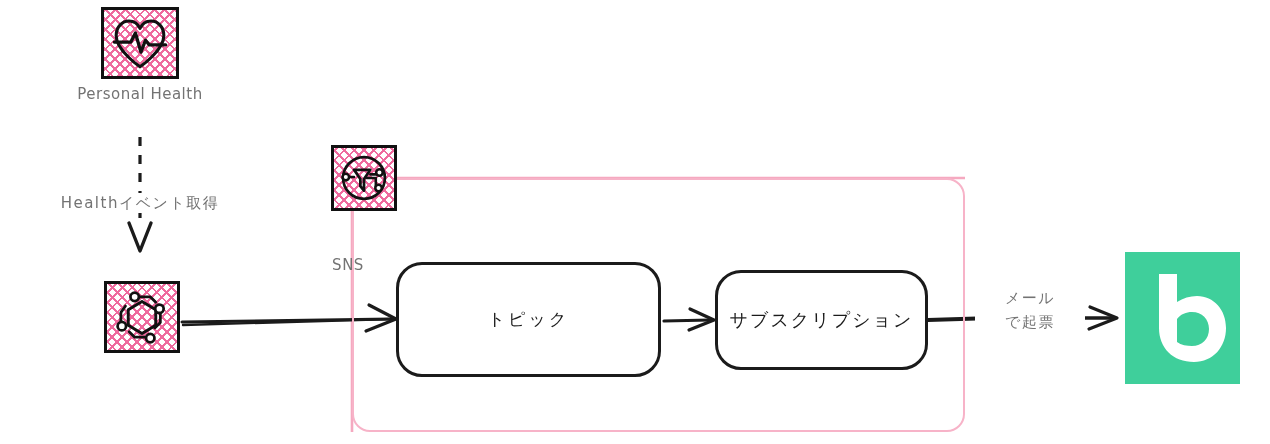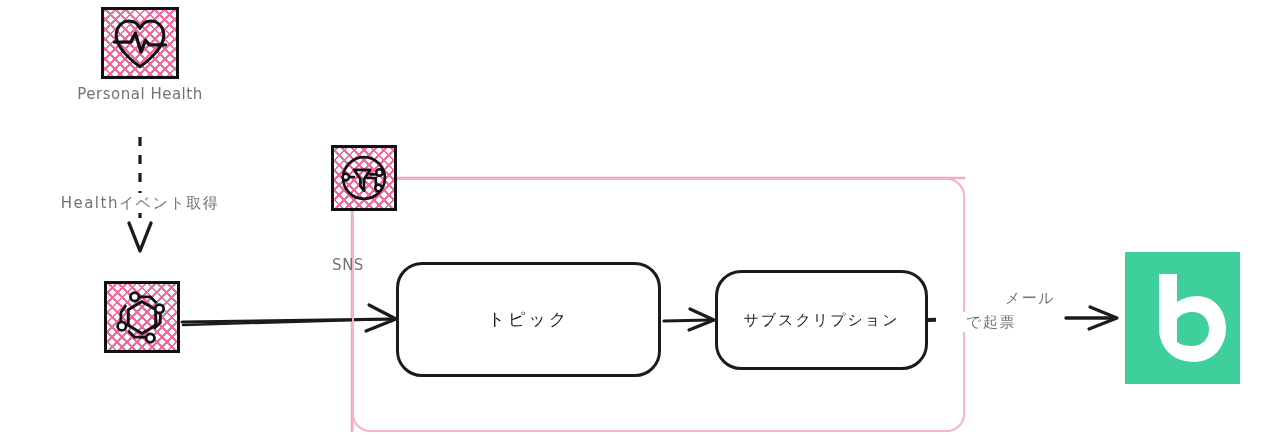--- a/index.html
+++ b/index.html
@@ -139,25 +139,25 @@
       <circle cx="13" cy="32" r="3.6" fill="#ffffff" stroke="#111111" stroke-width="2.8"></circle>
     </svg>
   </div>
   <div class="lbl" style="left:278px;top:216px;width:140px;margin-top:39px;">SNS</div>
 
   <div class="procbox" style="left:396px;top:262px;width:265px;height:115px;">
     <span class="ptxt lbl-jp">トピック</span>
   </div>
 
   <div class="procbox" style="left:715px;top:270px;width:213px;height:100px;">
-    <span class="ptxt lbl-jp" style="font-size:15px;letter-spacing:2px;">サブスクリプション</span>
+    <span class="ptxt lbl-jp" style="font-size:18px;letter-spacing:2px;">サブスクリプション</span>
   </div>
 
   <div class="lbl lbl-jp" style="left:975px;top:288px;width:110px;background:#ffffff;">メール</div>
-  <div class="lbl lbl-jp" style="left:936px;top:312px;width:110px;background:#ffffff;">で起票</div>
+  <div class="lbl lbl-jp" style="left:975px;top:312px;width:110px;background:#ffffff;">で起票</div>
 
   <div class="logo-tile" style="left:1125px;top:252px;width:115px;height:132px;background:#3fcf9b;">
     <svg viewBox="0 0 115 132" xmlns="http://www.w3.org/2000/svg">
       <path d="M34 22 L52 22 L52 50 C58 46 65 44 72 44
                C89 44 101 58 101 76 C101 95 88 110 69 110
                C48 110 34 96 34 76 Z
                M52 67 L52 90 C56 93 62 94 67 94
                C77 94 84 87 84 77 C84 67 77 60 67 60
                C61 60 56 62 52 67 Z" fill="#ffffff" fill-rule="evenodd"></path>
     </svg>

